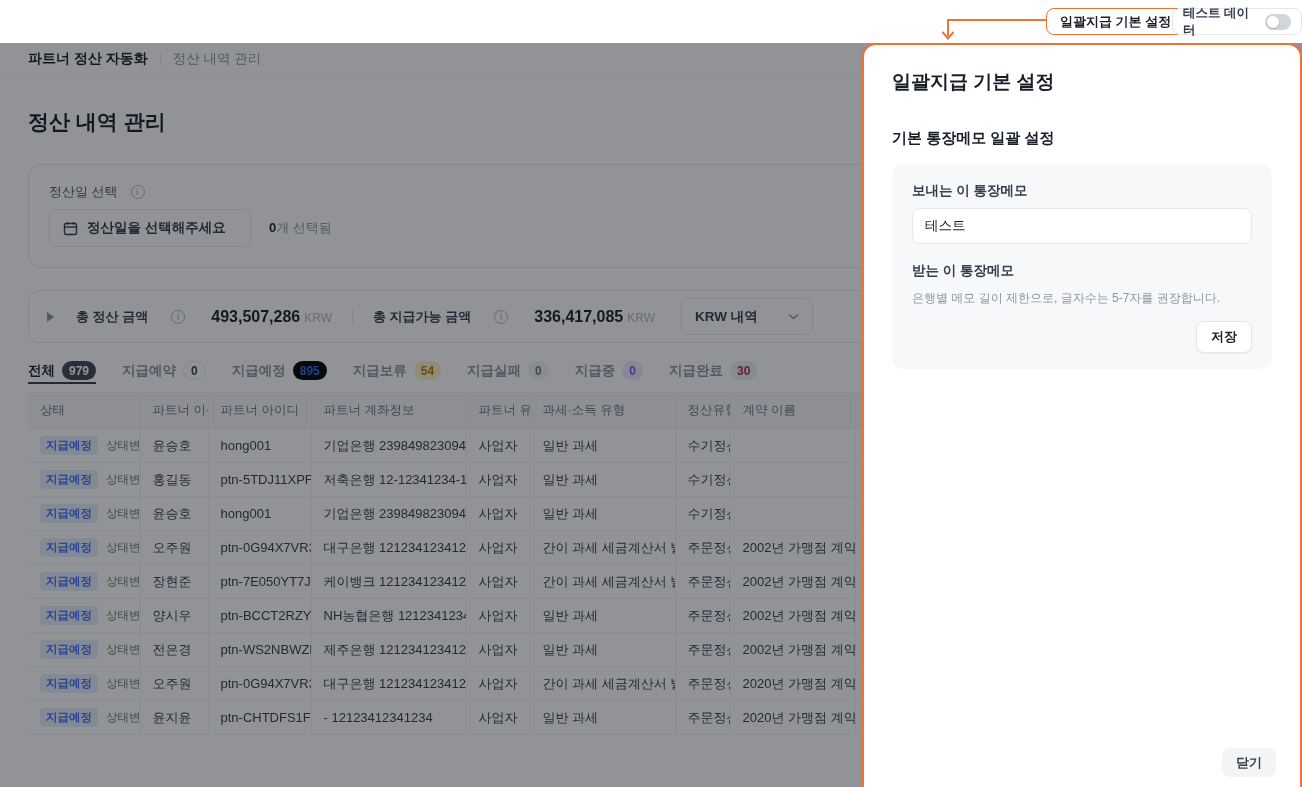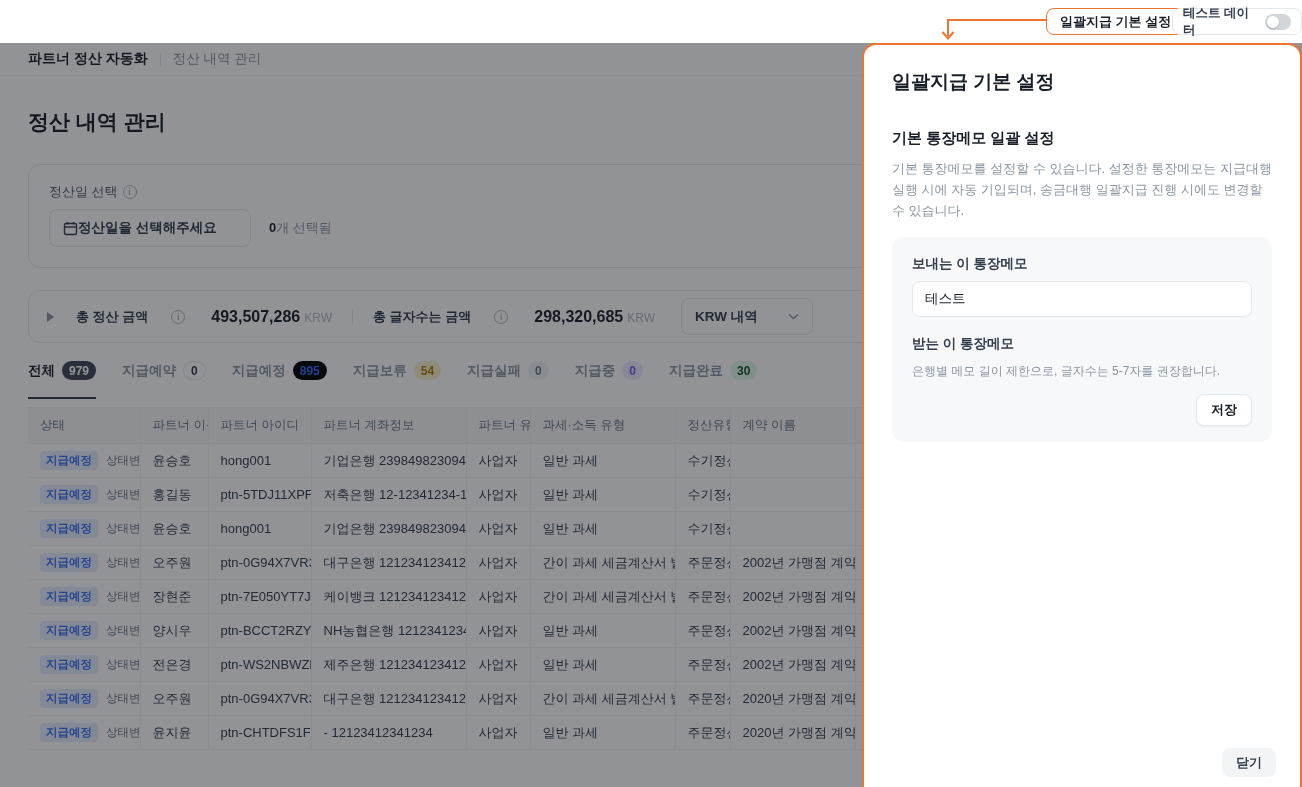--- a/index.html
+++ b/index.html
@@ -28,26 +28,26 @@
   
   .app{position:absolute; left:0; top:43px; width:1302px; height:744px; background:#fff; z-index:1;}
   .app-header{height:33px; display:flex; align-items:center; gap:12px; padding:0 28px; border-bottom:1px solid #F4F5F7;}
   .app-title{font-size:14px; font-weight:700; color:var(--ink);}
   .hdr-div{width:1px; height:13px; background:var(--line);}
   .hdr-nav{font-size:13.5px; color:var(--gray-light);}
   .content{padding:0 28px;}
   .page-title{margin-top:32px; font-size:21px; font-weight:700; color:var(--ink);}
 
   .filter-card{margin-top:28px; width:1240px; border:1px solid var(--card-line); border-radius:12px; padding:18px 20px 20px;}
-  .flabel-row{display:flex; align-items:center; gap:5px; font-size:13px; color:#4E5968;}
+  .flabel-row{display:flex; align-items:center; gap:13px; font-size:13px; color:#4E5968;}
   .icon-info{display:inline-flex; width:14px; height:14px; border:1px solid #B0B8C1; border-radius:50%;
     color:#B0B8C1; font-size:9px; align-items:center; justify-content:center; font-weight:700; cursor:pointer;}
   .frow2{margin-top:8px; display:flex; align-items:center; gap:18px;}
   .date-btn{width:202px; height:38px; border:1px solid var(--line); border-radius:8px; padding:0 13px;
-    display:flex; align-items:center; font-size:13.5px; font-weight:600; color:var(--ink2); cursor:pointer;}
+    display:flex; align-items:center; gap:9px; font-size:13.5px; font-weight:600; color:var(--ink2); cursor:pointer;}
   .sel-count{font-size:13px; color:var(--gray-light);}
   .sel-count b{color:var(--ink); font-weight:700;}
   .frow3{margin-top:20px; display:flex; align-items:center; gap:12px;}
   .filter-btn{height:38px; padding:0 14px; background:#F2F4F6; border-radius:8px;
     display:flex; align-items:center; gap:7px; font-size:13.5px; font-weight:600; color:#4E5968; cursor:pointer;}
   .dd{height:38px; border:1px solid var(--line); border-radius:8px; padding:0 12px;
     display:flex; align-items:center; justify-content:space-between; cursor:pointer; background:#fff;}
   .dd-partner-info{width:142px; font-size:13.5px; font-weight:600; color:var(--ink2);}
   .dd-partner-select{width:224px; font-size:13.5px; color:#4E5968;}
 
@@ -55,33 +55,33 @@
     display:flex; align-items:center; padding:0 18px;}
   .caret-right{width:0; height:0; border-left:7px solid #8B95A1; border-top:5px solid transparent; border-bottom:5px solid transparent; cursor:pointer;}
   .sum-label{display:flex; align-items:center; gap:23px; font-size:13px; font-weight:700; color:var(--ink2); margin-left:22px;}
   .sum-val{font-size:16px; font-weight:700; color:var(--ink); margin-left:26px;}
   .sum-cur{font-size:12px; font-weight:400; color:#B0B8C1; margin-left:4px;text-align:center;}
   .sum-div{width:1px; height:15px; background:var(--line); margin:0 20px;}
   .cur-select{margin-left:26px; height:37px; border:1px solid var(--line); border-radius:8px; padding:0 13px;
     display:flex; align-items:center; gap:30px; font-size:13.5px; font-weight:600; color:var(--ink2); cursor:pointer;}
 
   .tabs{margin-top:18px; display:flex; gap:26px;}
-  .tab{display:flex; align-items:center; gap:7px; padding-bottom:17px; cursor:pointer; border-bottom:2px solid transparent;}
+  .tab{display:flex; align-items:center; gap:7px; padding-bottom:2px; cursor:pointer; border-bottom:2px solid transparent;}
   .tab.active{border-bottom-color:#333D4B;}
   .tab-label{font-size:13.5px; color:var(--gray-light); font-weight:600;}
   .tab.active .tab-label{color:var(--ink); font-weight:700;}
   .tab-count{min-width:18px; height:19px; padding:0 7px; border-radius:10px; font-size:12px; font-weight:700;
     display:inline-flex; align-items:center; justify-content:center;}
   .badge-dark{background:#3F4656; color:#fff;}
   .badge-plain{background:#fff; color:var(--ink2); border:1px solid var(--line);}
   .badge-blue{background:#000000; color:#3465F2;}
   .badge-yellow{background:#FBF1CE; color:#B07C00;}
   .badge-gray{background:#F1F3F5; color:#6B7684;}
   .badge-purple{background:#ECE9FE; color:#6F5EF0;}
-  .badge-green{background:#DFF7E9; color:#14532d;}
+  .badge-green{background:#DFF7E9; color:#be185d;}
 
   table.grid{margin-top:8px; width:1010px; table-layout:fixed; border-collapse:collapse;}
   .grid th{background:#F7F8FA; font-size:12.5px; font-weight:500; color:var(--gray); text-align:left;
     padding:9px 12px; border-right:1px solid #EEF0F3; border-top:1px solid #EEF0F3; border-bottom:1px solid #EEF0F3;
     white-space:nowrap; overflow:hidden;}
   .grid td{font-size:13px; color:var(--ink2); padding:7px 12px; height:33px;
     border-right:1px solid var(--line-soft); border-bottom:1px solid var(--line-soft);
     white-space:nowrap; overflow:hidden;}
   .status-cell-inner{display:flex; align-items:center; gap:8px;}
   .badge-status{background:#E8EFFD; color:#3B6EF5; font-size:11.5px; font-weight:700;
@@ -148,24 +148,24 @@
 
       <div class="summary-card">
         <span class="caret-right"></span>
         <span class="sum-label">
           <span>총 정산 금액</span>
           <span class="icon-info">i</span>
         </span>
         <span class="sum-val"><span>493,507,286</span><span class="sum-cur">KRW</span></span>
         <span class="sum-div"></span>
         <span class="sum-label" style="margin-left:0;">
-          <span>총 글자수는 금액</span>
+          <span>총 지급가능 금액</span>
           <span class="icon-info">i</span>
         </span>
-        <span class="sum-val"><span>298,320,685</span><span class="sum-cur">KRW</span></span>
+        <span class="sum-val"><span>336,417,085</span><span class="sum-cur">KRW</span></span>
         <span class="cur-select">
           <span>KRW 내역</span>
           <svg width="11" height="7" viewBox="0 0 11 7">
             <polyline points="1,1.5 5.5,5.5 10,1.5" fill="none" stroke="#8B95A1" stroke-width="1.5"></polyline>
           </svg>
         </span>
       </div>
 
       <div class="tabs">
           <div class="tab active">
@@ -398,21 +398,20 @@
           </tbody>
       </table>
     </div>
   </div>
 
   <div class="overlay"></div>
 
   <aside class="drawer">
     <div class="drawer-title">일괄지급 기본 설정</div>
     <div class="drawer-section-title">기본 통장메모 일괄 설정</div>
-    <div class="drawer-desc">기본 통장메모를 설정할 수 있습니다. 설정한 통장메모는 지급대행 실행 시에 자동 기입되며, 송금대행 일괄지급 진행 시에도 변경할 수 있습니다.</div>
     <div class="panel">
       <div class="field-label">보내는 이 통장메모</div>
       <input class="memo-input" type="text" value="테스트" style="">
       <div class="field-label mt18">받는 이 통장메모</div>
       <div class="panel-note">은행별 메모 길이 제한으로, 글자수는 5-7자를 권장합니다.</div>
       <div class="save-row">
         <button class="save-btn">저장</button>
       </div>
     </div>
     <button class="close-btn">닫기</button>

